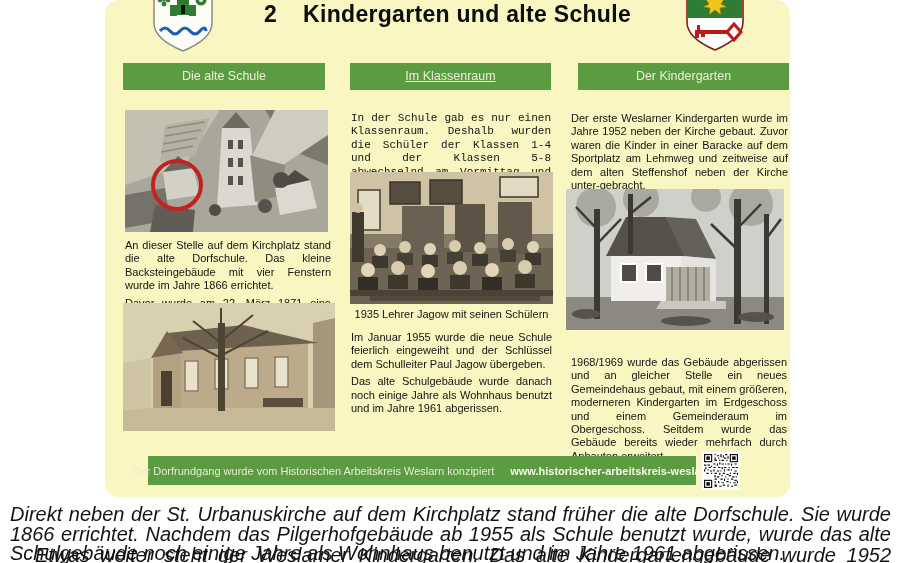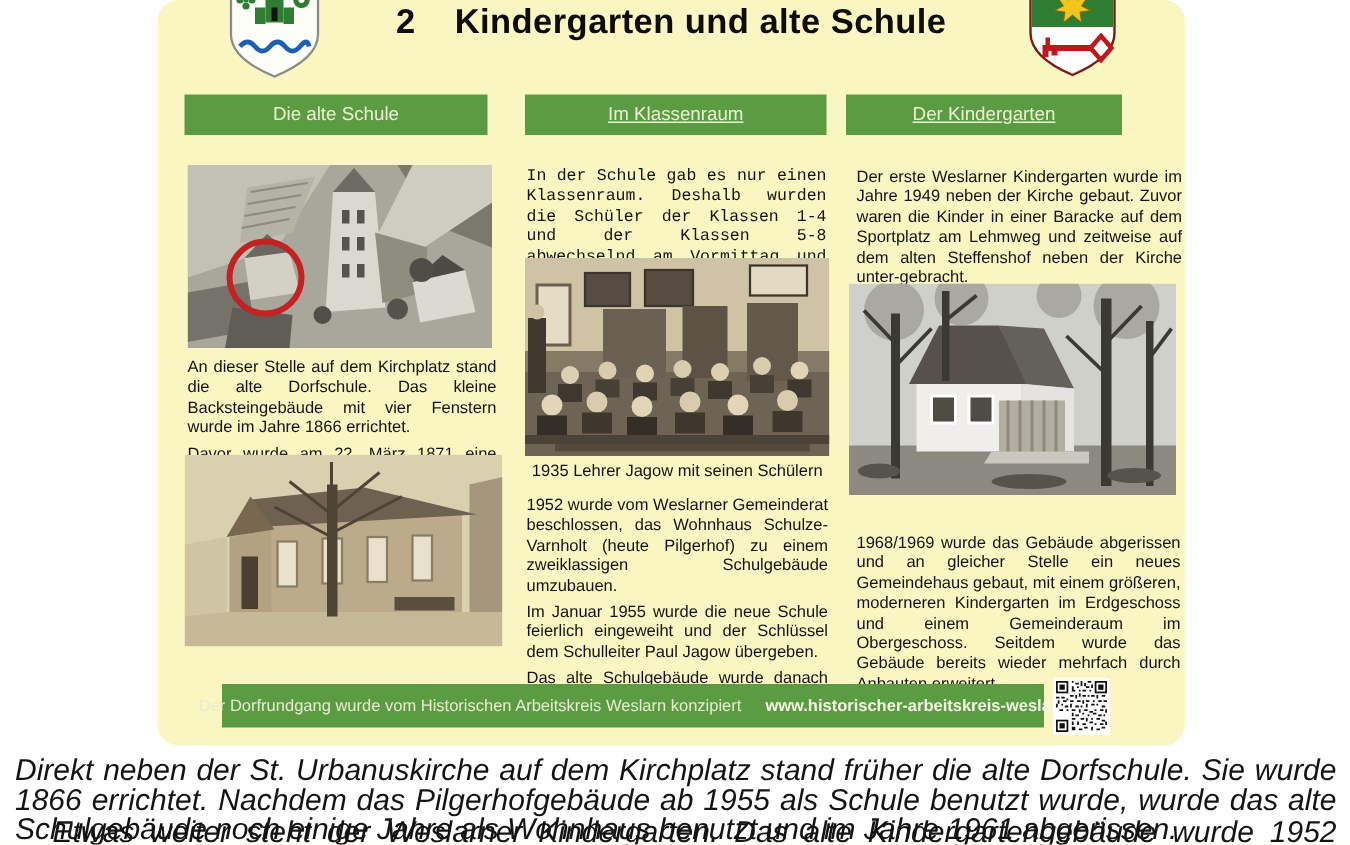--- a/index.html
+++ b/index.html
@@ -16,21 +16,21 @@
   .sign-title .num { margin-right:26px; }
 
   .crest { position:absolute; }
   .crest-left  { left:45px;  top:-10px; }
   .crest-right { left:578px; top:-12px; }
 
   .colbar { position:absolute; top:63px; height:27px; background:#5b9c42;
             color:#eef0d6; font-size:12.5px; line-height:27px; text-align:center; }
   .bar1 { left:18px;  width:202px; }
   .bar2 { left:245px; width:201px;text-decoration:underline; }
-  .bar3 { left:459px; width:184px;text-decoration:underline; }
+  .bar3 { left:473px; width:211px; }
 
   .btxt { position:absolute; font-size:11px; line-height:13.4px; color:#131313;
           text-align:justify; }
   .btxt p + p { margin-top:4px; }
 
   .photo { position:absolute; overflow:hidden; }
   .photo svg { display:block; width:100%; height:100%; }
 
   .photo-caption { position:absolute; left:245px; top:308px; width:203px;
                    text-align:center; font-size:11px; color:#131313; }
@@ -215,27 +215,26 @@
           <rect x="165" y="102" width="20" height="14" fill="#3d372d"></rect>
       </g>
       <rect y="118" width="203" height="6" fill="#4a4336"></rect>
       <rect x="20" y="124" width="170" height="5" fill="#55493a"></rect>
     </svg>
   </div>
 
   <div class="photo-caption">1935 Lehrer Jagow mit seinen Schülern</div>
 
   <div class="btxt" style="left:246px; top:331px; width:201px;">
-    <p>1952 wurde vom Weslarner Gemeinderat beschlossen, das Wohnhaus Schulze-Varnholt (heute Pilgerhof) zu einem zweiklassigen Schulgebäude umzubauen.</p>
     <p>Im Januar 1955 wurde die neue Schule feierlich eingeweiht und der Schlüssel dem Schulleiter Paul Jagow übergeben.</p>
     <p>Das alte Schulgebäude wurde danach noch einige Jahre als Wohnhaus benutzt und im Jahre 1961 abgerissen.</p>
   </div>
 
   <div class="btxt" style="left:466px; top:112px; width:217px;">
-    <p>Der erste Weslarner Kindergarten wurde im Jahre 1949 neben der Kirche gebaut. Zuvor waren die Kinder in einer Baracke auf dem Sportplatz am Lehmweg und zeitweise auf dem alten Steffenshof neben der Kirche unter-gebracht.</p>
+    <p>Der erste Weslarner Kindergarten wurde im Jahre 1952 neben der Kirche gebaut. Zuvor waren die Kinder in einer Baracke auf dem Sportplatz am Lehmweg und zeitweise auf dem alten Steffenshof neben der Kirche unter-gebracht.</p>
   </div>
 
   <div class="photo" style="left:461px; top:189px; width:218px; height:141px;">
     <svg viewBox="0 0 218 141" preserveAspectRatio="none">
       <rect width="218" height="141" fill="#d0d0cb"></rect>
       <rect y="108" width="218" height="33" fill="#8c8a80"></rect>
       <g fill="#a9a9a2">
           <circle cx="30" cy="18" r="20"></circle>
           <circle cx="75" cy="10" r="18"></circle>
           <circle cx="185" cy="15" r="22"></circle>

